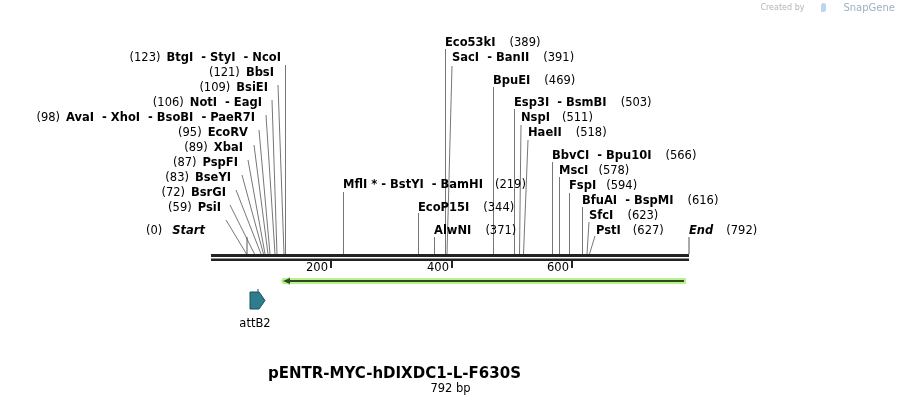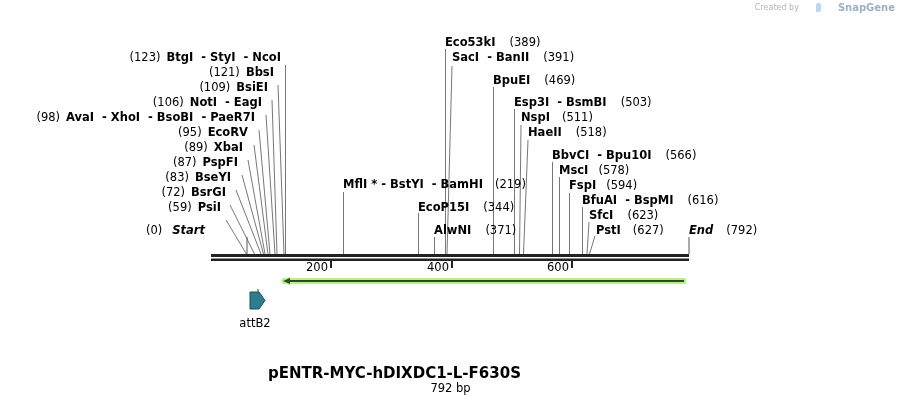--- a/index.html
+++ b/index.html
@@ -9,21 +9,21 @@
   .lbl { font-family: "DejaVu Sans", sans-serif; font-size: 11.5px; }
   .enz { font-weight: bold; }
   .pos { font-weight: normal; }
   .ital { font-weight: bold; font-style: italic; }
   .title { position: absolute; left: 0; width: 789px; text-align: center; top: 364px;
            font-weight: bold; font-size: 15px; }
   .subtitle { position: absolute; left: 0; width: 901px; text-align: center; top: 381px;
               font-size: 11.5px; }
   .brand { position: absolute; right: 6px; top: 2px; font-size: 8px; color: #b5b5b5;
            display: flex; align-items: center; gap: 17px; }
-  .brand .sg { color: #9fb0c2; font-size: 10px; font-weight: bold; }
+  .brand .sg { color: #9fb0c2; font-size: 10px; }
   .brand .drop { width: 5px; height: 9px; background: #bcd6ee; border-radius: 3px 3px 3px 0; display: inline-block; }
 </style>
 </head>
 <body>
 
 <div class="brand">
   <span>Created by</span>
   <span class="drop"></span>
   <span class="sg">SnapGene</span>
 </div>

